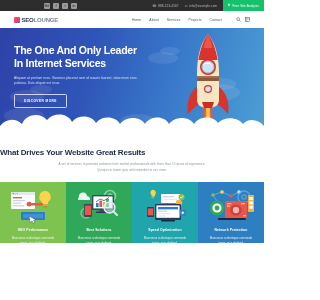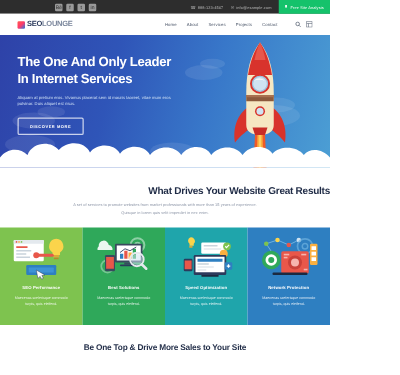--- a/index.html
+++ b/index.html
@@ -2,21 +2,21 @@
 <html><head>
 <meta charset="utf-8">
 <style>
   html,body{margin:0;padding:0;}
   body{
     width:264px;height:300px;overflow:hidden;
     font-family:"Liberation Sans",sans-serif;
     background:#ffffff;
     -webkit-font-smoothing:antialiased;
   }
-  .page{width:264px;height:300px;position:relative;overflow:hidden;}
+  .page{width:264px;height:243px;position:relative;overflow:hidden;}
 
   
   .topbar{
     height:11px;background:#2d2d2d;display:flex;align-items:center;
     padding:0 0 0 4px;box-sizing:border-box;
   }
   .social{display:flex;align-items:center;gap:3px;margin-left:40px;}
   .social span{
     width:6px;height:6px;background:#9a9a9a;border-radius:1px;
     display:flex;align-items:center;justify-content:center;
@@ -92,21 +92,21 @@
   .rocket{position:absolute;right:30px;top:4px;width:52px;height:118px;z-index:5;}
   .rocket svg{display:block;width:100%;height:100%;}
 
   
   .cloudband{position:absolute;left:0;right:0;bottom:-2px;height:30px;z-index:6;}
   .cloudband svg{display:block;width:100%;height:100%;}
 
   
   .services{padding-top:14px;background:#fff;}
   .sec-title{
-    text-align:right;color:#1f2b46;font-size:8px;font-weight:bold;
+    text-align:left;color:#1f2b46;font-size:8px;font-weight:bold;
     letter-spacing:-.2px;margin:0;
   }
   .sec-sub{
     text-align:center;color:#8a93a5;font-size:3.1px;line-height:1.8;
     margin:5px auto 0;width:156px;letter-spacing:.05px;
   }
 
   .cards{display:flex;margin-top:9px;height:78px;}
   .card{
     flex:1;position:relative;display:flex;flex-direction:column;

